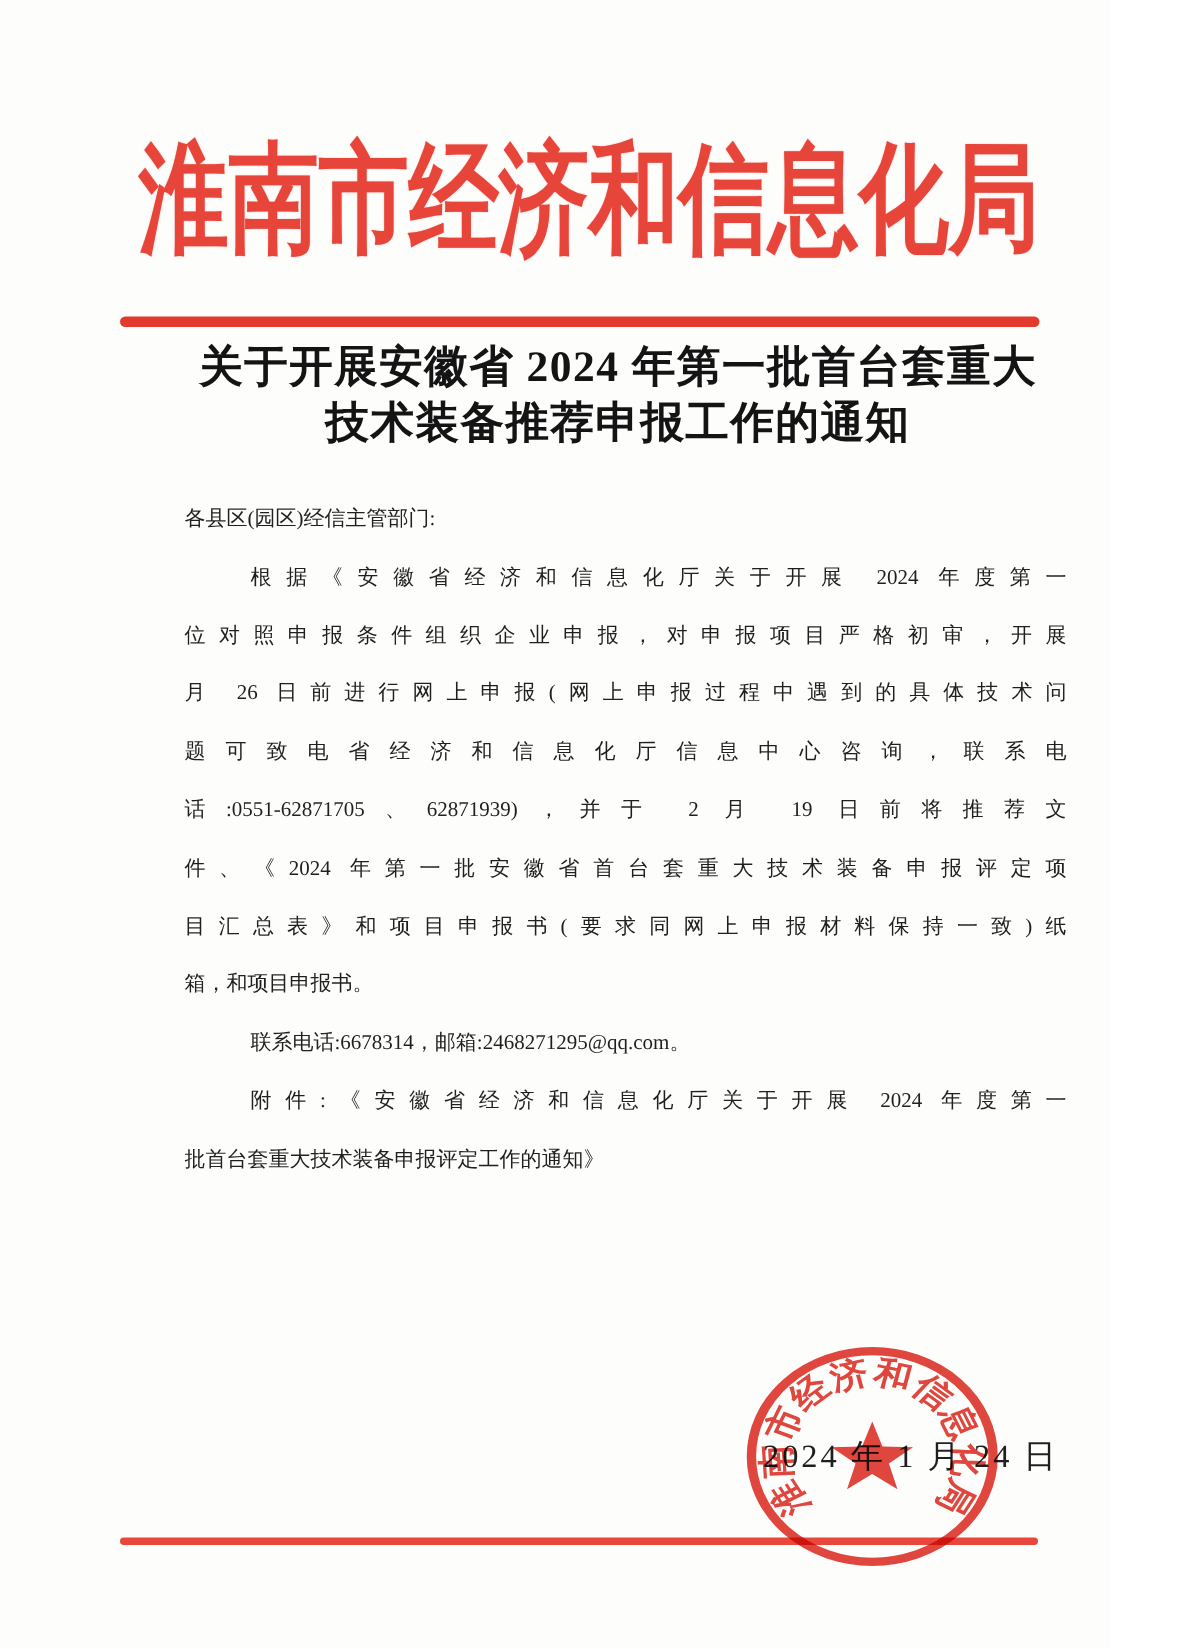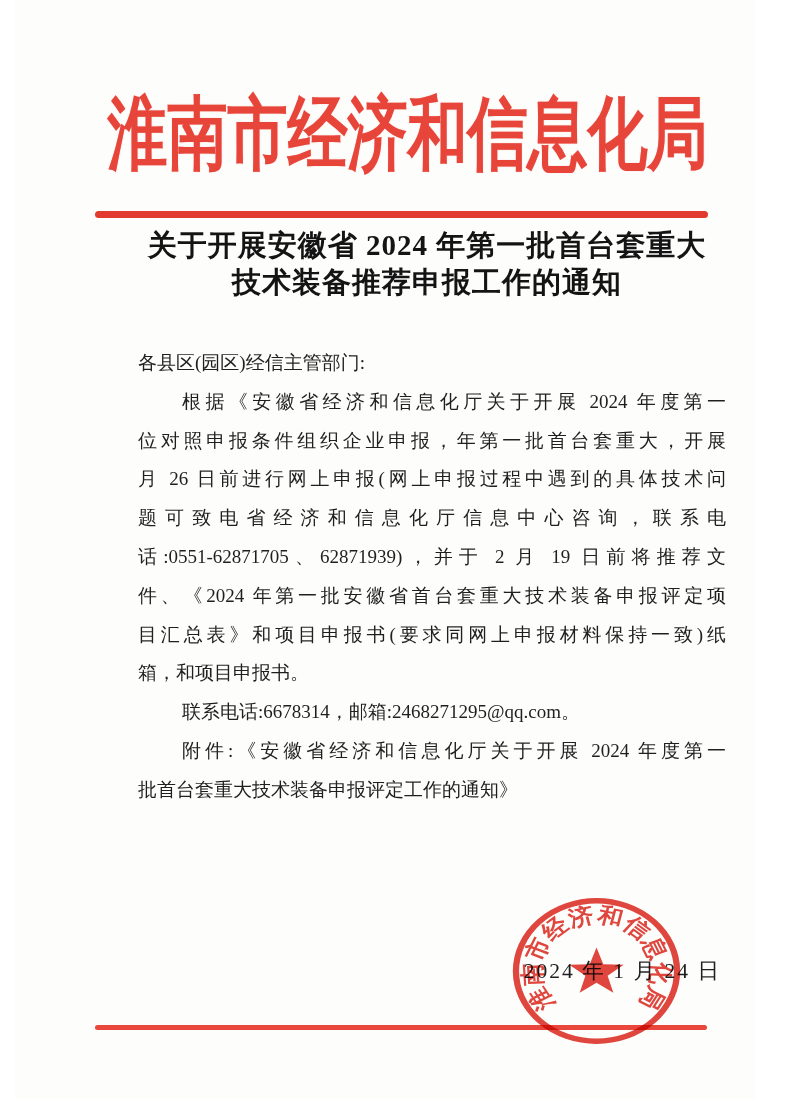--- a/index.html
+++ b/index.html
@@ -7,21 +7,20 @@
     padding: 0;
     background: #ffffff;
   }
   .page {
     position: relative;
     width: 740px;
     height: 1099px;
     background: #fdfdfc;
     overflow: hidden;
     font-family: "Liberation Serif", "DejaVu Serif", serif;
-    margin-left: 15px;
   }
 
   
   .letterhead {
     position: absolute;
     top: 90px;
     left: 0;
     width: 100%;
     text-align: center;
     white-space: nowrap;
@@ -67,23 +66,23 @@
     line-height: 37px;
     color: var(--title_black, #141414);
     letter-spacing: 1px;
     padding-left: 16px;
   }
 
   
   .body {
     position: absolute;
     left: 123px;
-    top: 344px;
+    top: 328px;
     width: 588px;
-    font-size: 19px;
+    font-size: 14px;
     color: var(--body_black, #1f1f1f);
   }
   .line {
     height: 38.8px;
     line-height: 38.8px;
     text-align: justify;
     text-align-last: justify;
     text-justify: inter-character;
     white-space: nowrap;
     overflow: visible;
@@ -136,21 +135,21 @@
   <div class="rule rule-top"></div>
 
   <div class="title">
     <div>关于开展安徽省 2024 年第一批首台套重大</div>
     <div>技术装备推荐申报工作的通知</div>
   </div>
 
   <div class="body">
     <div class="line ll">各县区(园区)经信主管部门:</div>
     <div class="line ind">根据《安徽省经济和信息化厅关于开展 2024 年度第一</div>
-    <div class="line">位对照申报条件组织企业申报，年第一批首台套重大，开展</div>
+    <div class="line">位对照申报条件组织企业申报，对申报项目严格初审，开展</div>
     <div class="line">月 26 日前进行网上申报(网上申报过程中遇到的具体技术问</div>
     <div class="line">题可致电省经济和信息化厅信息中心咨询，联系电</div>
     <div class="line">话:0551-62871705、62871939)，并于 2 月 19 日前将推荐文</div>
     <div class="line">件、《2024 年第一批安徽省首台套重大技术装备申报评定项</div>
     <div class="line">目汇总表》和项目申报书(要求同网上申报材料保持一致)纸</div>
     <div class="line ll">箱，和项目申报书。</div>
     <div class="line ind ll">联系电话:6678314，邮箱:2468271295@qq.com。</div>
     <div class="line ind">附件:《安徽省经济和信息化厅关于开展 2024 年度第一</div>
     <div class="line ll">批首台套重大技术装备申报评定工作的通知》</div>
   </div>

